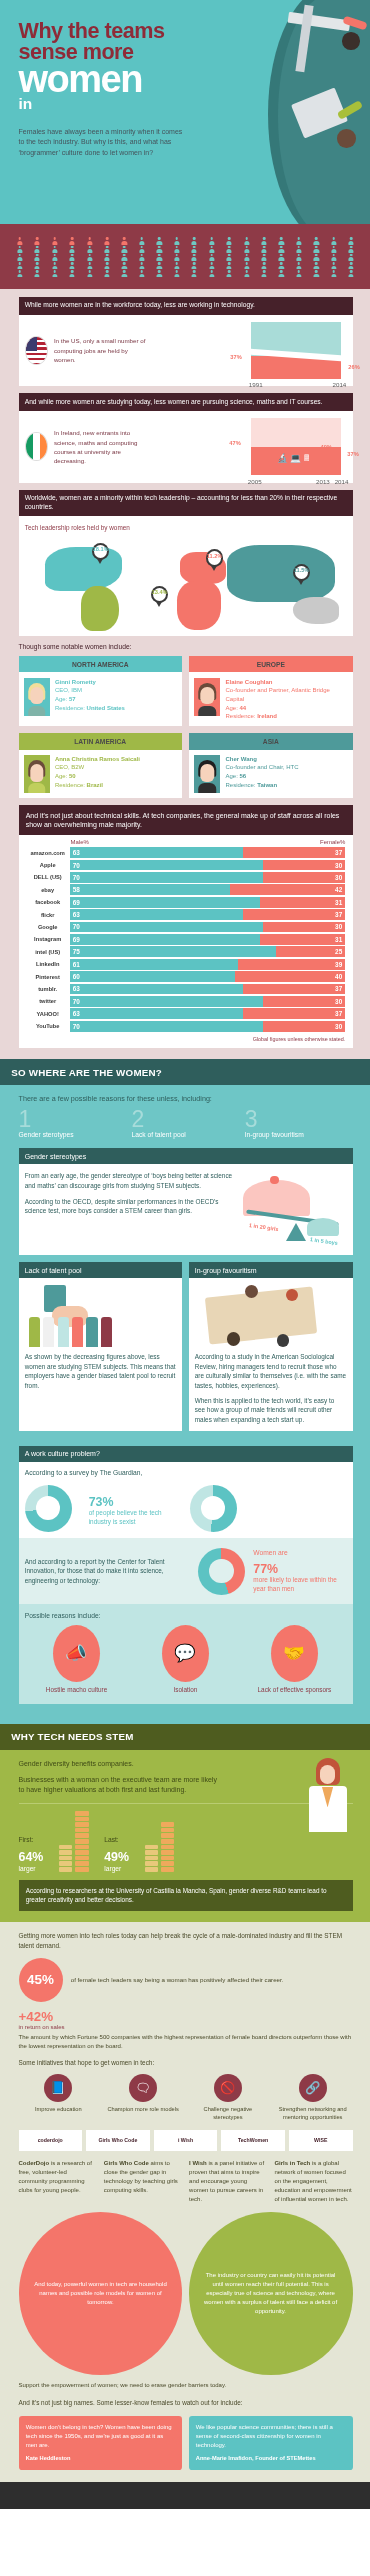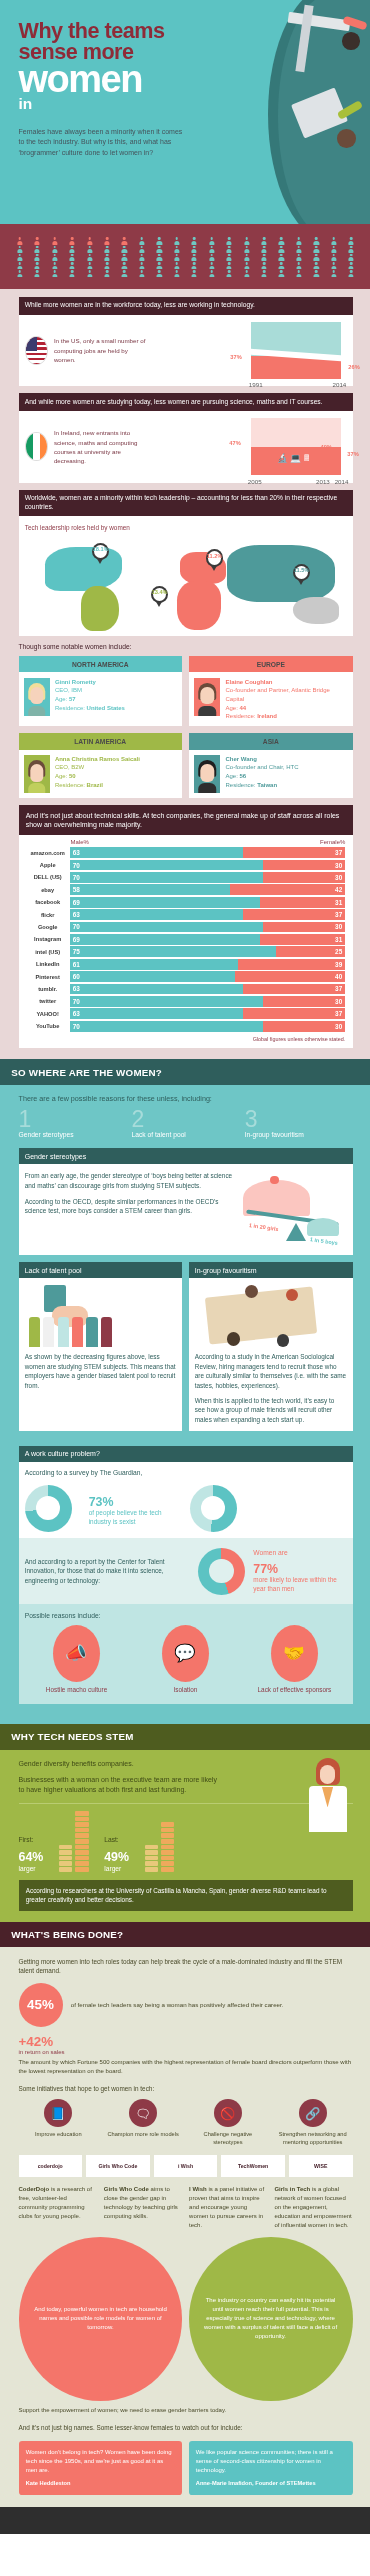--- a/index.html
+++ b/index.html
@@ -1042,21 +1042,20 @@
             <div class="coin o"></div>
             <div class="coin o"></div>
             <div class="coin o"></div>
             <div class="coin o"></div>
           </div>
       </div>
     </div>
     <div class="olive-note">According to researchers at the University of Castilla la Mancha, Spain, gender diverse R&amp;D teams lead to greater creativity and better decisions.</div>
   </div>
 
-  <div class="sec-bar sec-dark-maroon">WHAT'S BEING DONE?</div>
   <div class="cream">
     <p>Getting more women into tech roles today can help break the cycle of a male-dominated industry and fill the STEM talent demand.</p>
     <div class="statrow">
       <div class="stat-circle">
         <b><span id="s35">45</span><span>%</span></b>
       </div>
       <div style="font-size:6.2px;line-height:1.5;color:#4a4a2a;">of female tech leaders say being a woman has positively affected their career.</div>
     </div>
 
     <div style="display:flex;gap:9.3px;margin:7.2px 0;align-items:flex-start;">

